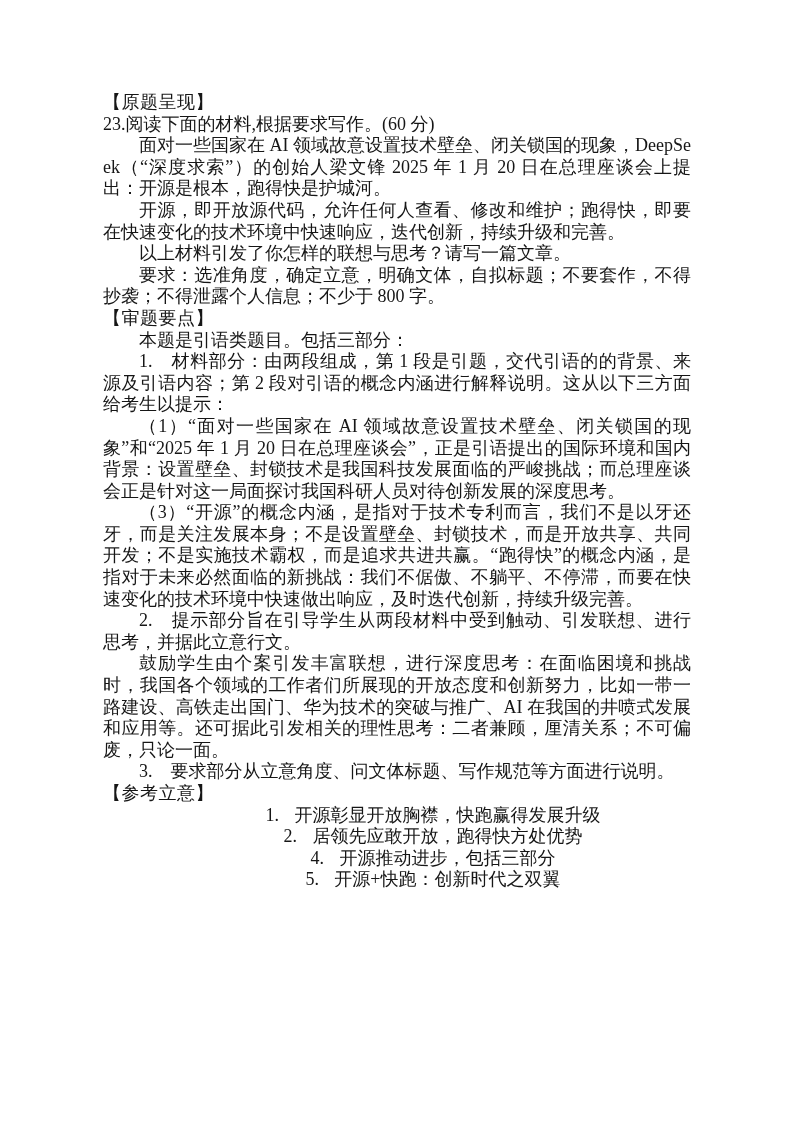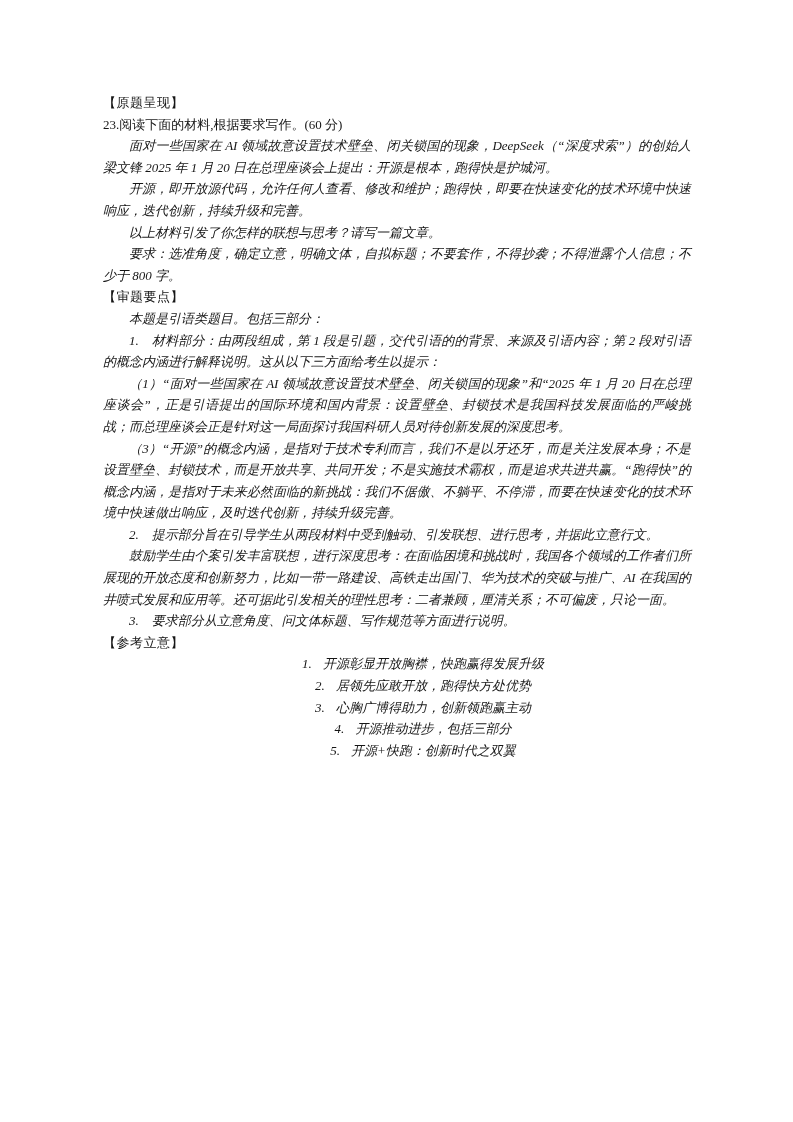--- a/index.html
+++ b/index.html
@@ -10,31 +10,31 @@
     height: 1122px;
     overflow: hidden;
   }
   .page {
     box-sizing: border-box;
     width: 793px;
     height: 1122px;
     background: #ffffff;
     padding: 92px 102px 40px 103px;
     font-family: "Liberation Serif", "DejaVu Serif", serif;
-    font-size: 13px;
+    font-size: 18px;
     line-height: 21.6px;
     color: #161616;
   }
   .doc p {
     margin: 0;
     padding: 0;
     text-align: justify;
     word-break: break-all;
   }
-  .doc p.indent { text-indent: 2em; font-style: italic; }
+  .doc p.indent { text-indent: 2em; }
   .doc p.sec-heading {
     font-weight: normal;
     text-align: left;
     letter-spacing: 0.5px;
   }
   .doc p.list-item {
     text-align: center;
   }
   .doc p.list-item .num {
     display: inline-block;
@@ -57,17 +57,16 @@
       <p class="para indent">本题是引语类题目。包括三部分：</p>
       <p class="para indent">1.　材料部分：由两段组成，第 1 段是引题，交代引语的的背景、来源及引语内容；第 2 段对引语的概念内涵进行解释说明。这从以下三方面给考生以提示：</p>
       <p class="para indent">（1）“面对一些国家在 AI 领域故意设置技术壁垒、闭关锁国的现象”和“2025 年 1 月 20 日在总理座谈会”，正是引语提出的国际环境和国内背景：设置壁垒、封锁技术是我国科技发展面临的严峻挑战；而总理座谈会正是针对这一局面探讨我国科研人员对待创新发展的深度思考。</p>
       <p class="para indent">（3）“开源”的概念内涵，是指对于技术专利而言，我们不是以牙还牙，而是关注发展本身；不是设置壁垒、封锁技术，而是开放共享、共同开发；不是实施技术霸权，而是追求共进共赢。“跑得快”的概念内涵，是指对于未来必然面临的新挑战：我们不倨傲、不躺平、不停滞，而要在快速变化的技术环境中快速做出响应，及时迭代创新，持续升级完善。</p>
       <p class="para indent">2.　提示部分旨在引导学生从两段材料中受到触动、引发联想、进行思考，并据此立意行文。</p>
       <p class="para indent">鼓励学生由个案引发丰富联想，进行深度思考：在面临困境和挑战时，我国各个领域的工作者们所展现的开放态度和创新努力，比如一带一路建设、高铁走出国门、华为技术的突破与推广、AI 在我国的井喷式发展和应用等。还可据此引发相关的理性思考：二者兼顾，厘清关系；不可偏废，只论一面。</p>
       <p class="para indent">3.　要求部分从立意角度、问文体标题、写作规范等方面进行说明。</p>
       <p class="sec-heading">【参考立意】</p>
       <p class="para indent list-item"><span class="num">1.</span><span>开源彰显开放胸襟，快跑赢得发展升级</span></p>
       <p class="para indent list-item"><span class="num">2.</span><span>居领先应敢开放，跑得快方处优势</span></p>
-      <p class="para indent list-item"><span class="num">3.</span><span>心胸广博得助力，创新领跑赢主动</span></p>
       <p class="para indent list-item"><span class="num">4.</span><span>开源推动进步，包括三部分</span></p>
       <p class="para indent list-item"><span class="num">5.</span><span>开源+快跑：创新时代之双翼</span></p>
     </div>
 </div>
 
 </body></html>

